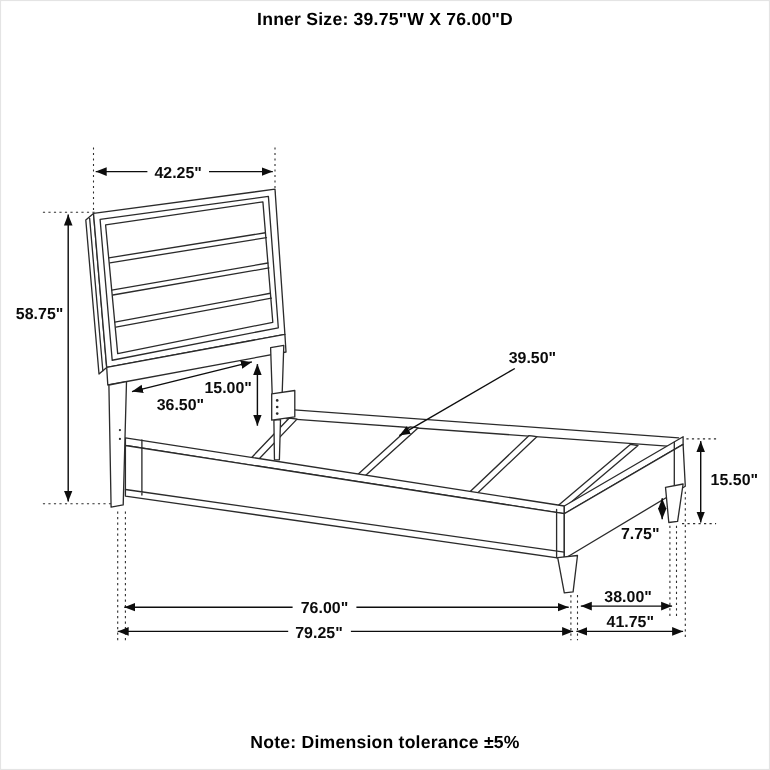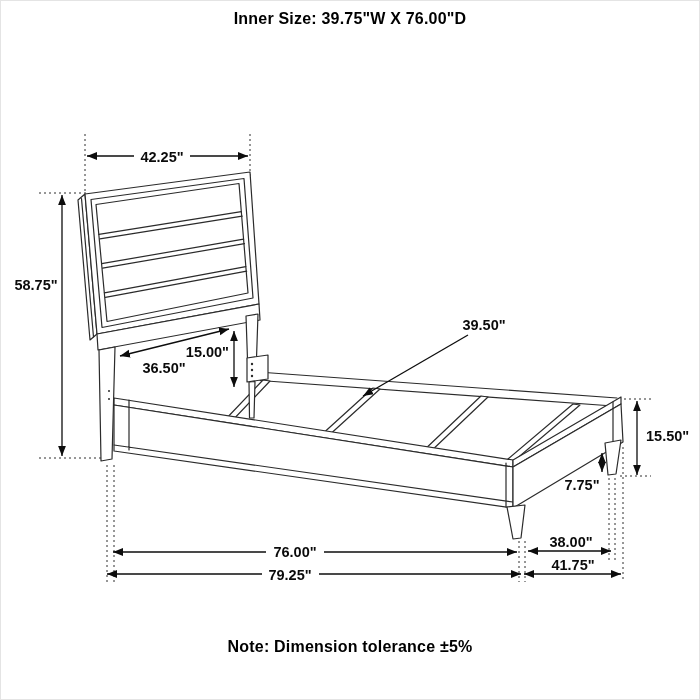--- a/index.html
+++ b/index.html
@@ -6,21 +6,21 @@
   .page{
     position:relative;width:700px;height:700px;background:#ffffff;
     border:1px solid #e4e4e4;box-sizing:border-box;overflow:hidden;
     font-family:"Liberation Sans",sans-serif;
   }
   .caption{
     position:absolute;left:0;width:100%;text-align:center;
     font-weight:bold;font-size:16px;color:#000;letter-spacing:.2px;
   }
   .caption.top{top:9px;}
-  .caption.bottom{top:637px;}
+  .caption.bottom{top:666px;}
   svg.drawing{position:absolute;left:0;top:0;}
   .art{stroke:#2b2b2b;stroke-width:1.2;fill:none;stroke-linejoin:round;stroke-linecap:round;}
   .art-fill{fill:#ffffff;}
   .dot-line{stroke:#2e2e2e;stroke-width:1;fill:none;stroke-dasharray:2 3;}
   .dim-line{stroke:#0d0d0d;stroke-width:1.3;fill:none;}
   .dim-label{font:bold 14.5px "Liberation Sans",sans-serif;fill:#0b0b0b;}
   .label-bg{fill:#ffffff;}
   .screw{fill:#2b2b2b;stroke:none;}
 </style>
 </head>

